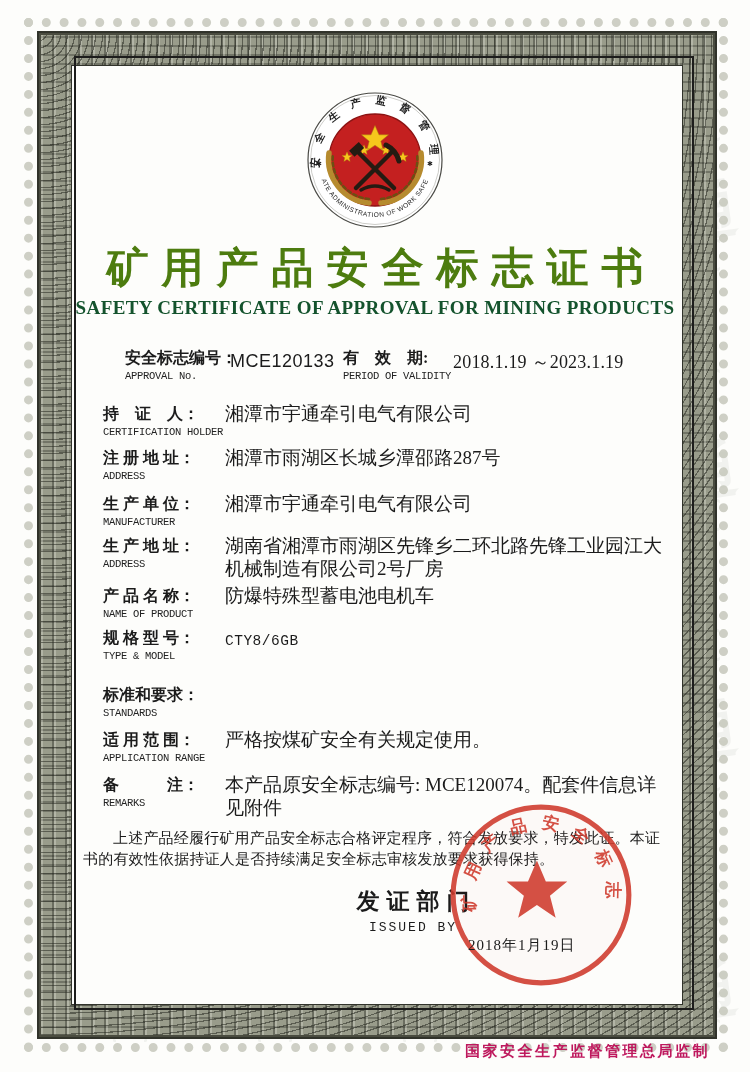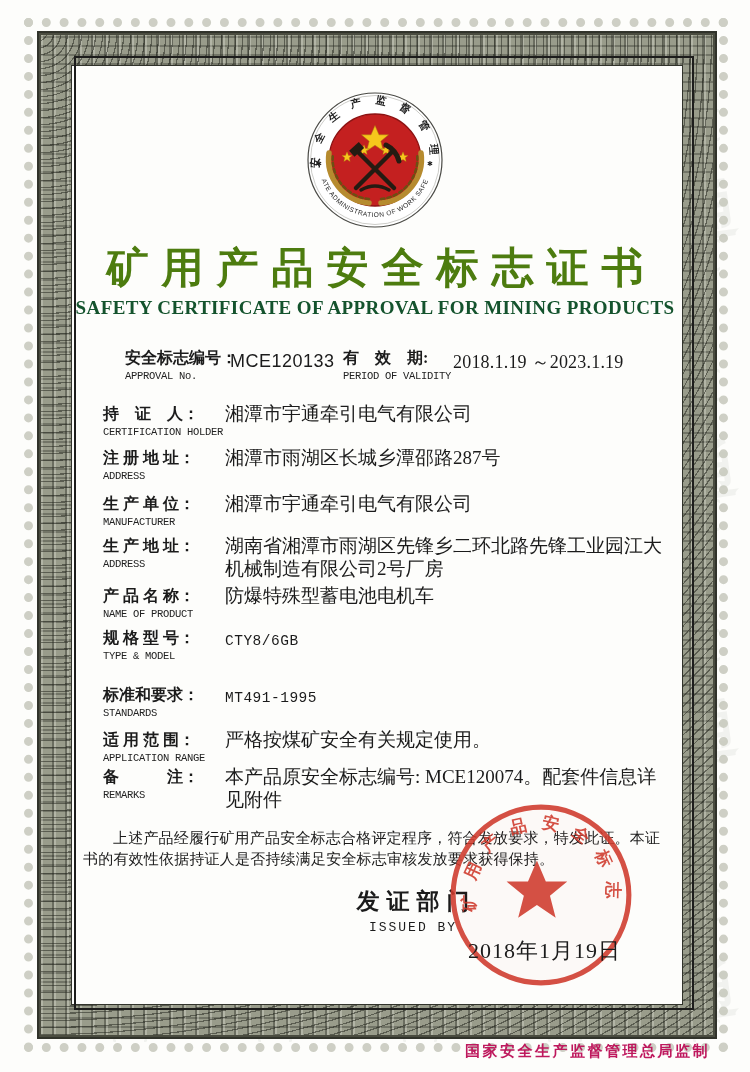--- a/index.html
+++ b/index.html
@@ -93,36 +93,36 @@
   .field-row .value-col { flex:1; font-size:19px; line-height:23px; }
   .field-row .value-col.latin {
     font-family:"Liberation Mono","DejaVu Sans Mono",monospace; font-size:14.5px; padding-top:4px; letter-spacing:.5px;
   }
   .field-row:nth-child(2){ margin-bottom:9px; }
   .field-row:nth-child(3){ margin-bottom:5px; }
   .field-row:nth-child(4){ margin-bottom:4px; }
   .field-row:nth-child(5){ margin-bottom:5px; }
   .field-row:nth-child(6){ margin-bottom:20px; }
   .field-row:nth-child(7){ margin-bottom:8px; }
-  .field-row:nth-child(8){ margin-bottom:0; }
+  .field-row:nth-child(8){ margin-bottom:8px; }
 
   
   .declaration {
     position:absolute; top:828px; left:83px; width:586px;
     font-size:15px; line-height:21px; text-indent:30px; letter-spacing:.2px;
   }
 
   
   .issued-block { position:absolute; top:886px; left:348px; width:130px; text-align:center; }
   .issued-zh { font-size:23px; font-weight:700; letter-spacing:7px; text-indent:7px; }
   .issued-en {
     font-family:"Liberation Mono","DejaVu Sans Mono",monospace;
     font-size:13px; letter-spacing:2px; margin-top:3px;
   }
-  .issue-date { position:absolute; top:936px; left:468px; font-size:22px; letter-spacing:1px; }
+  .issue-date { position:absolute; top:936px; left:468px; font-size:15px; letter-spacing:1px; }
   .red-seal { position:absolute; top:801px; left:447px; width:188px; height:188px; opacity:.88; }
 
   
   .footer-text {
     position:absolute; top:1042px; right:40px;
     font-size:15px; font-weight:700; letter-spacing:2.5px; color:#be185d;
   }
 </style>
 </head>
 <body>
@@ -284,21 +284,20 @@
         <span class="en-label">TYPE &amp; MODEL</span>
       </div>
       <div class="value-col latin">CTY8/6GB</div>
     </div>
 
     <div class="field-row">
       <div class="label-col">
         <span class="zh-label">标准和要求：</span>
         <span class="en-label">STANDARDS</span>
       </div>
-      <div class="value-col latin">MT491-1995</div>
     </div>
 
     <div class="field-row">
       <div class="label-col">
         <span class="zh-label">适 用 范 围：</span>
         <span class="en-label">APPLICATION RANGE</span>
       </div>
       <div class="value-col">严格按煤矿安全有关规定使用。</div>
     </div>
 

